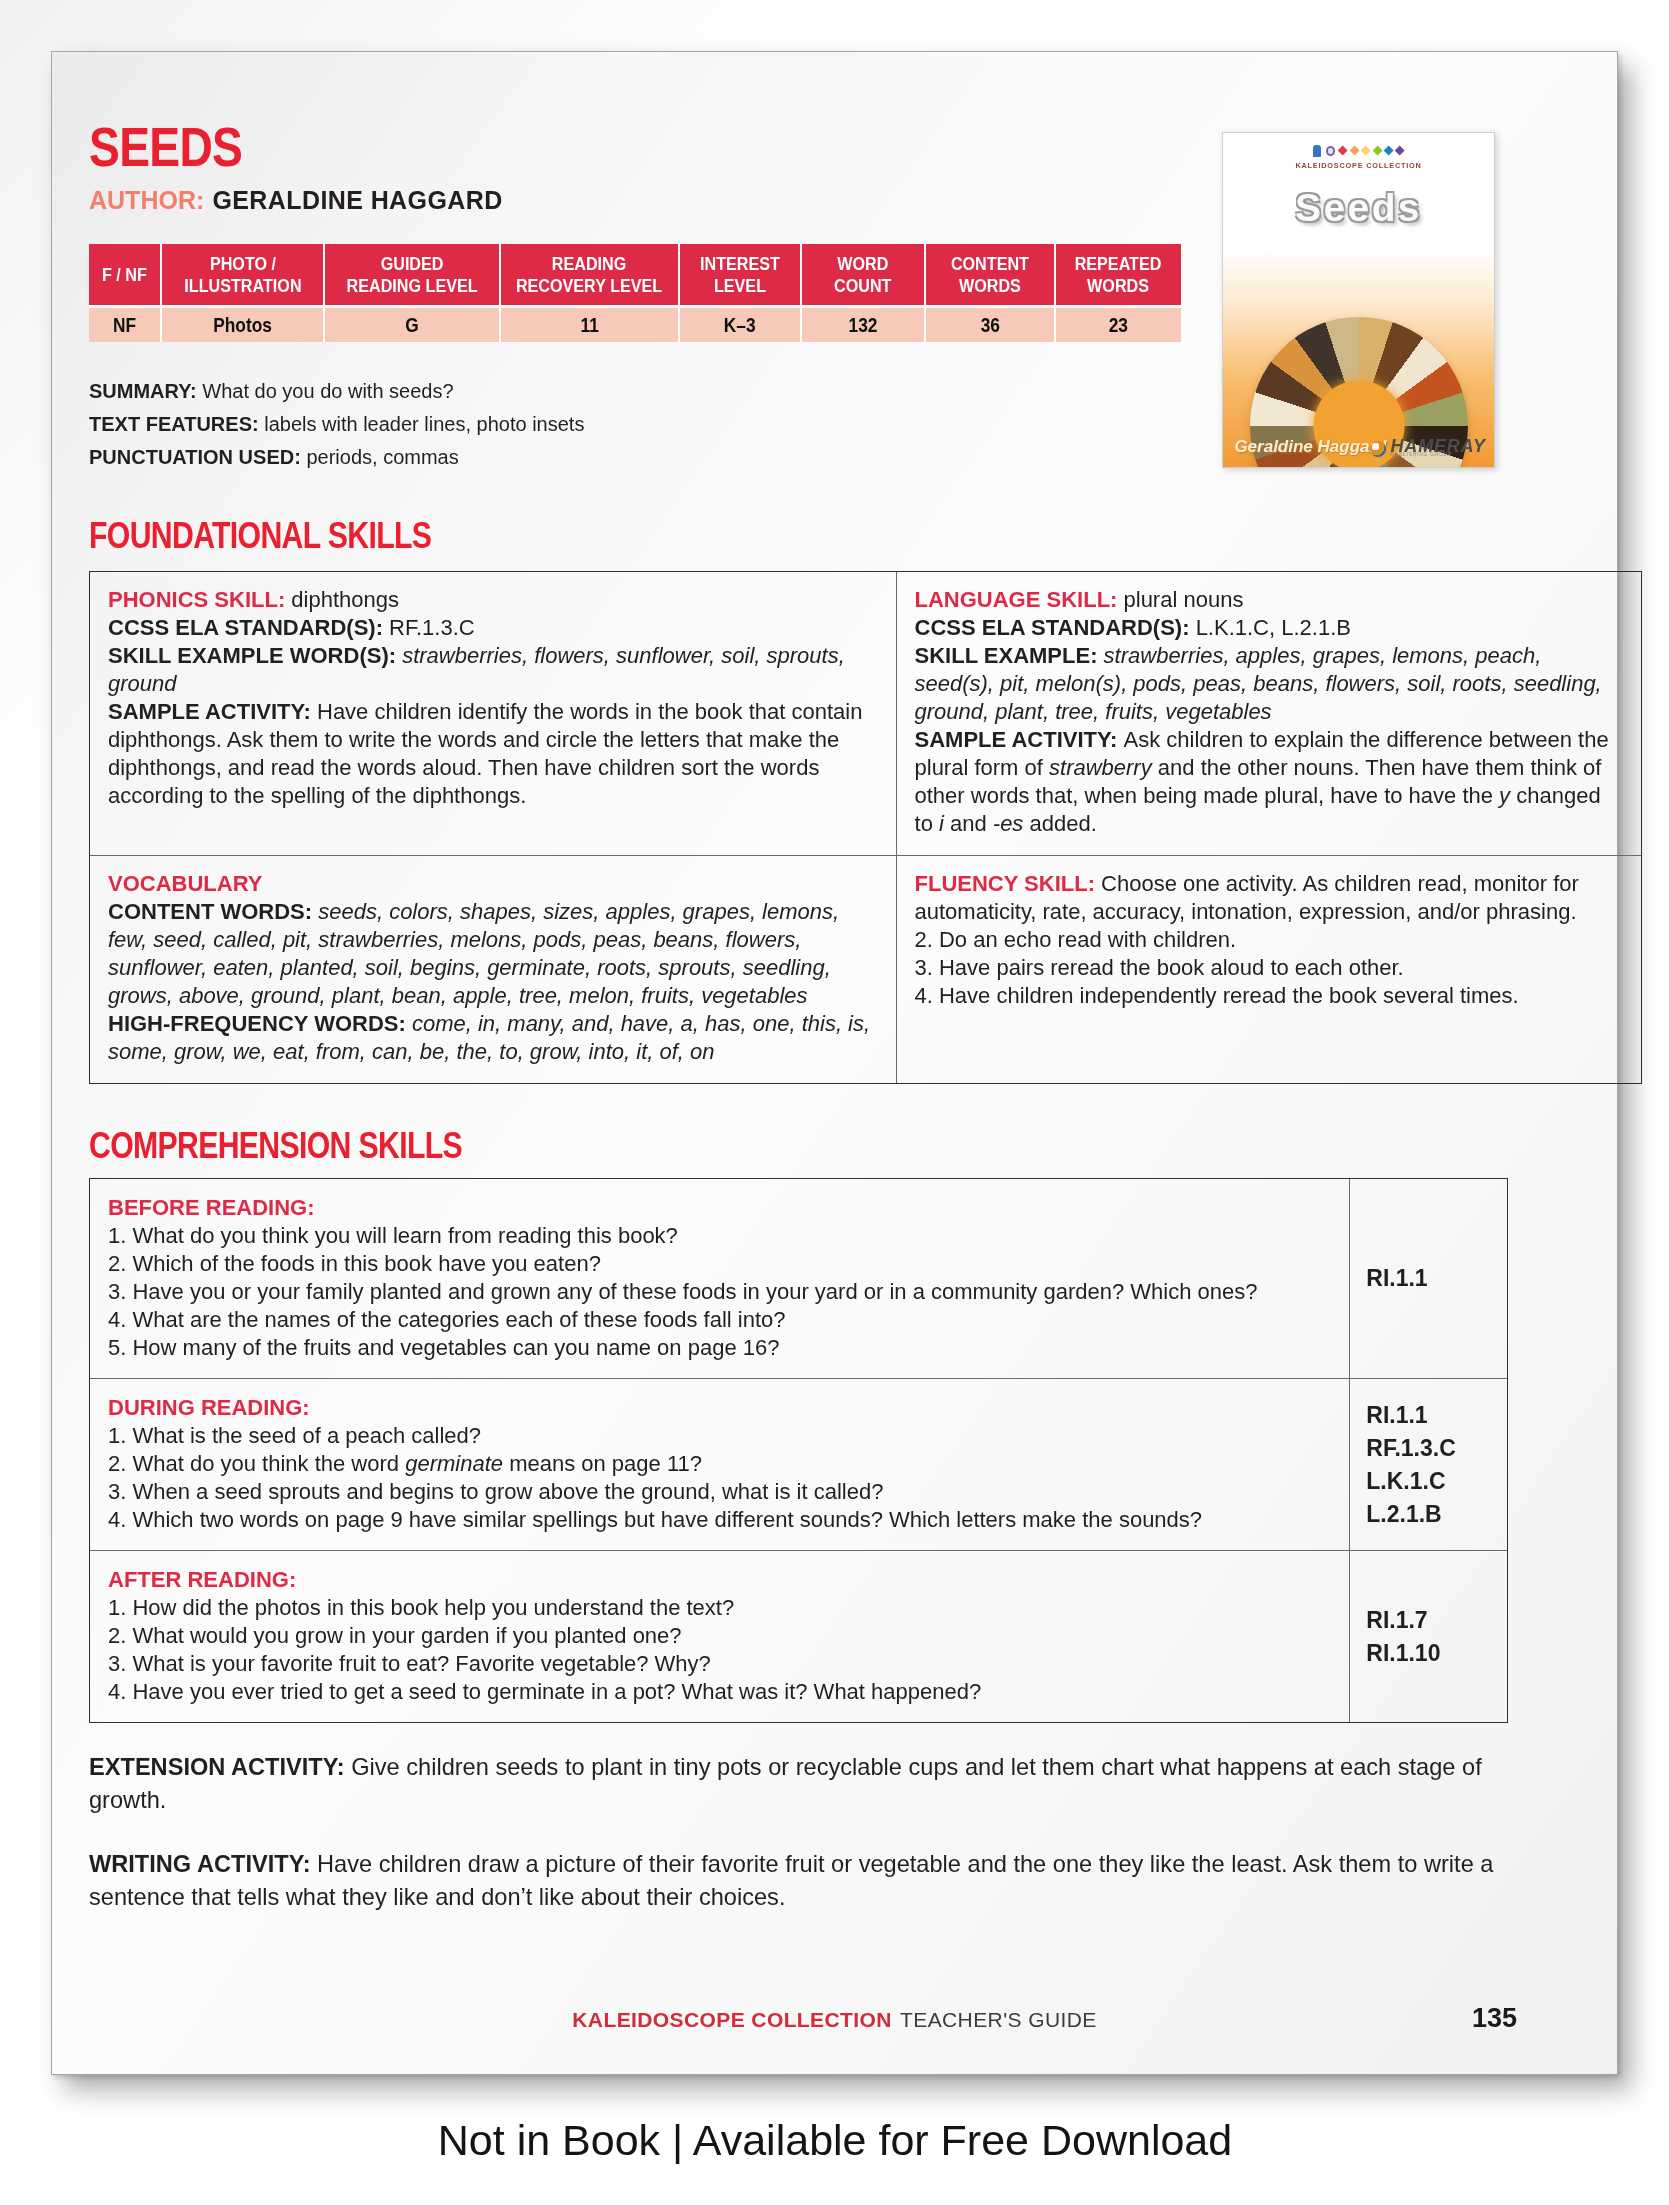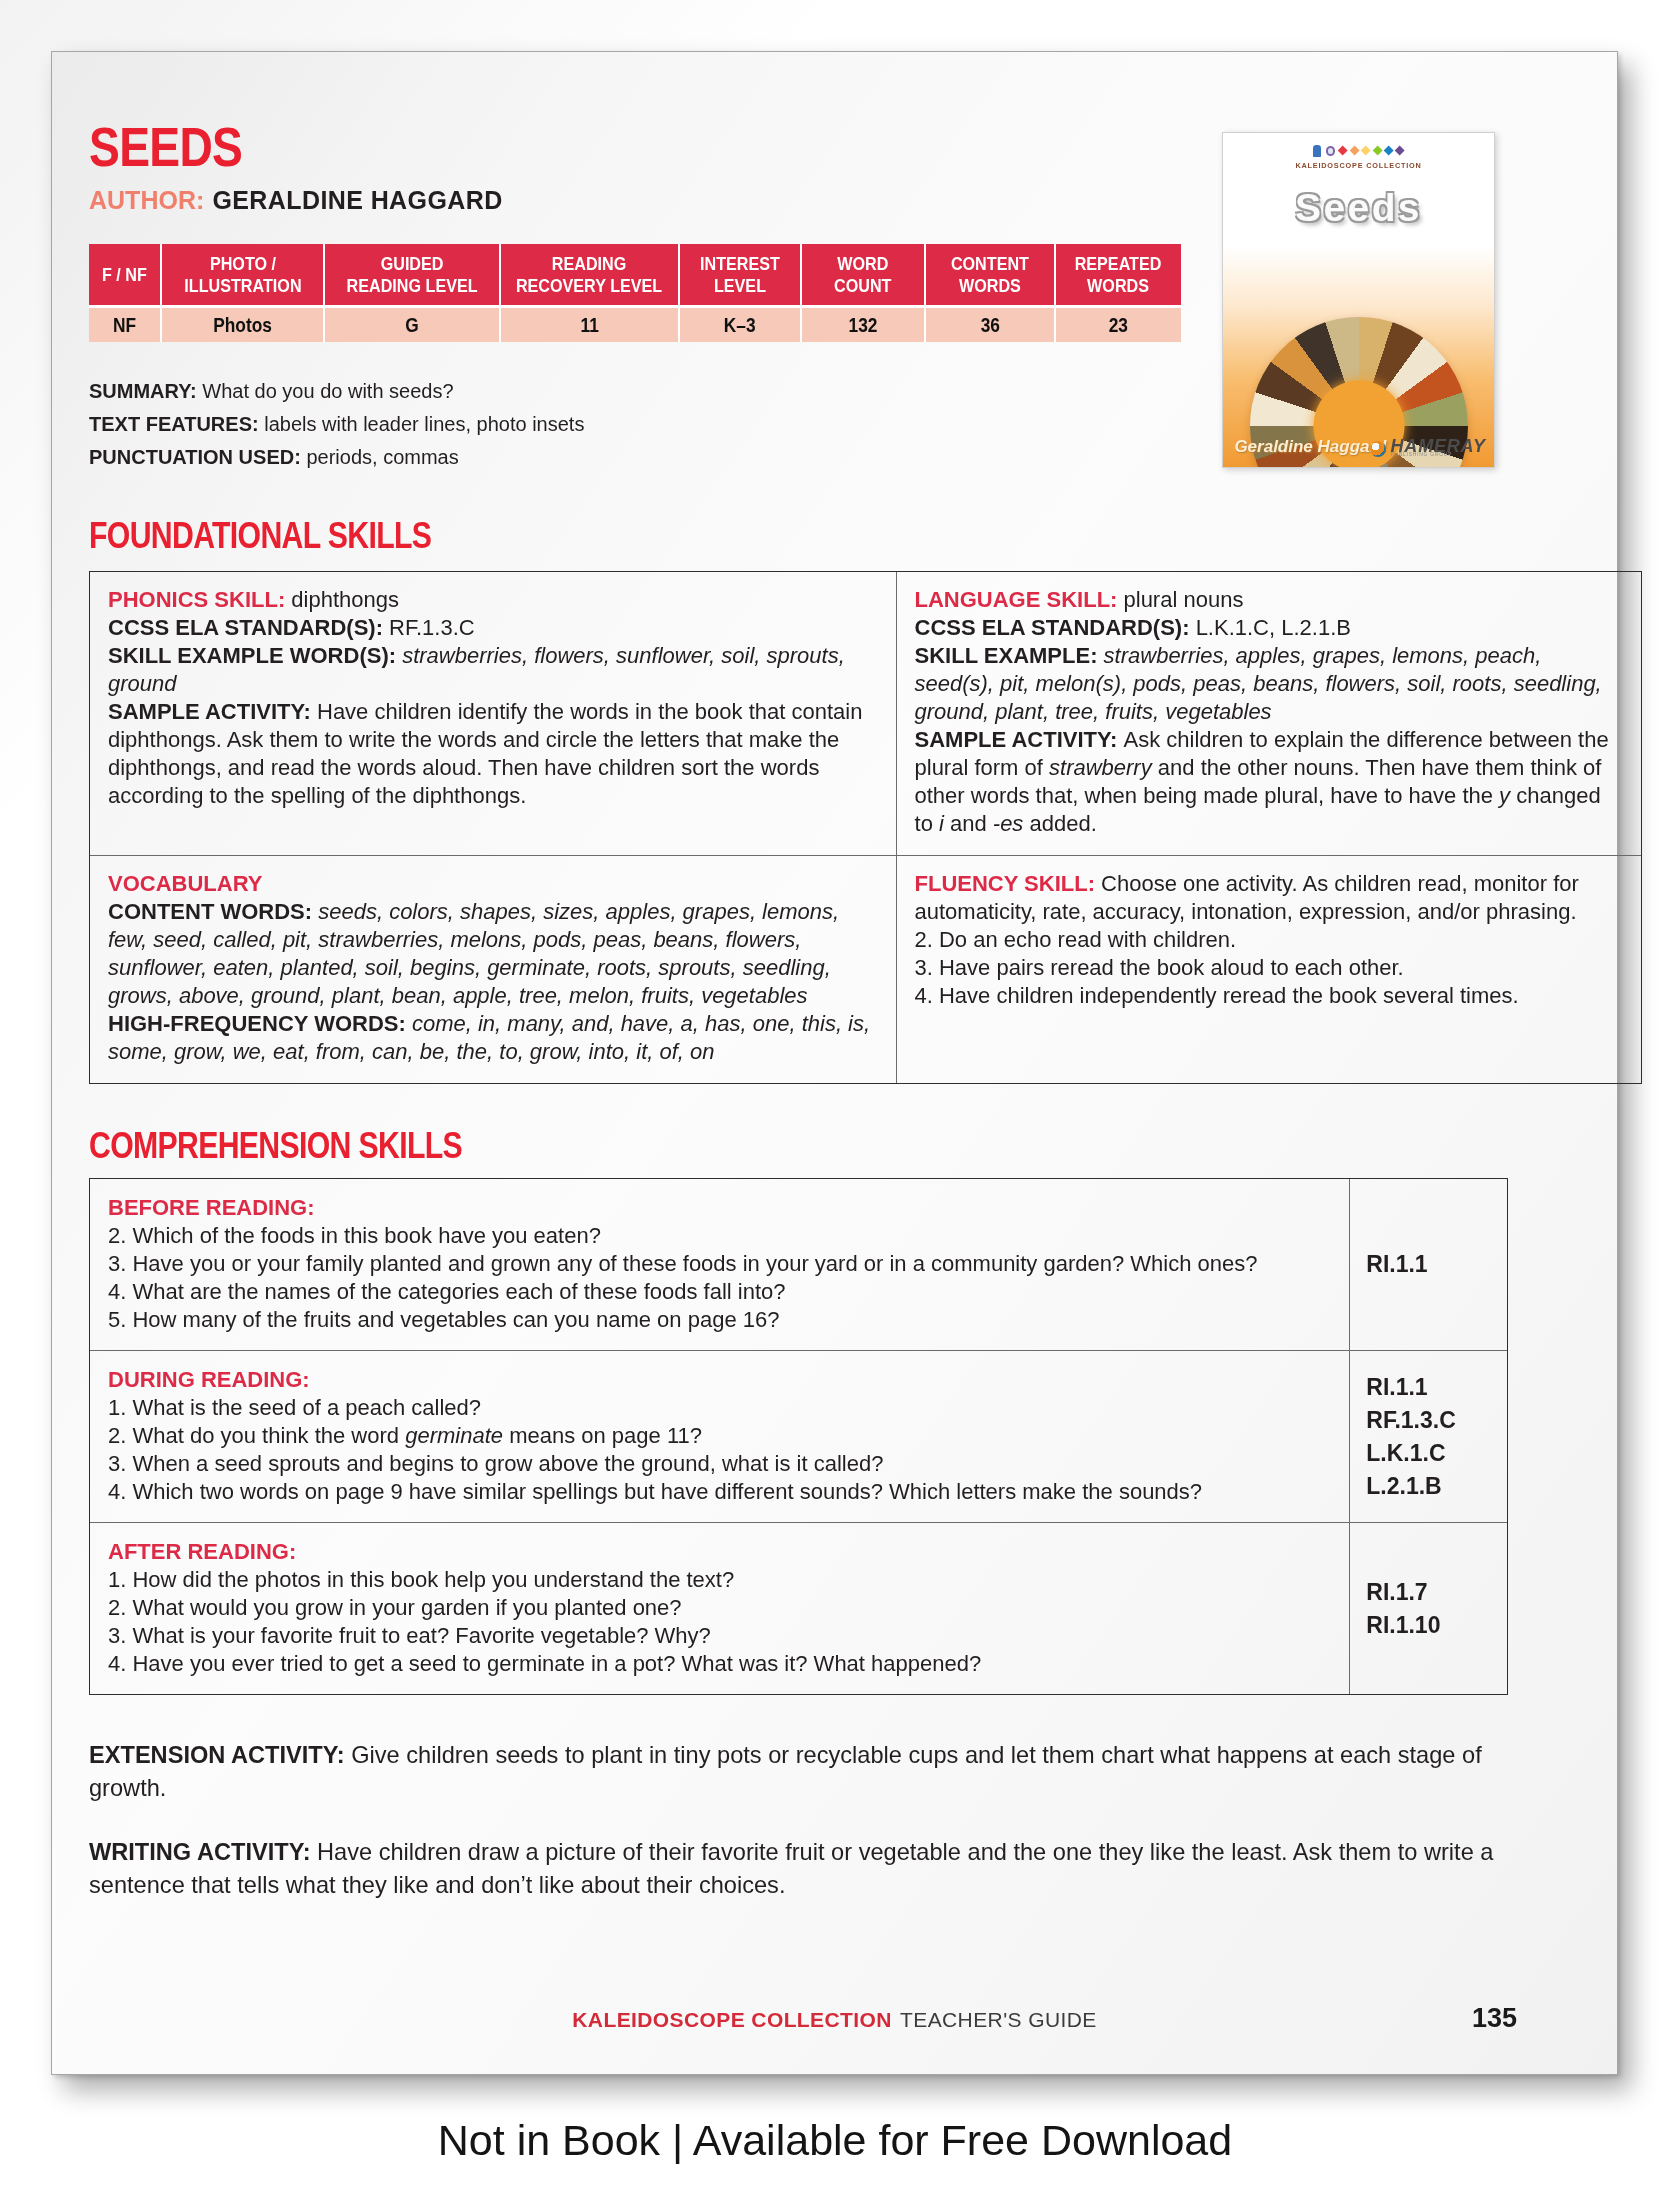--- a/index.html
+++ b/index.html
@@ -64,21 +64,21 @@
   .found .cell.c2{border-bottom:0.8px solid var(--line-gray);}
   .found .cell.c3{border-right:0.8px solid var(--line-gray);}
 
   .comp{margin-top:14.7px;width:1419px;border:1.6px solid var(--line-dark);}
   .comp .row{display:grid;grid-template-columns:1fr 158px;}
   .comp .row + .row{border-top:1.6px solid var(--line-gray);}
   .comp .qcell{padding:14.7px 19.6px 16.3px 18px;font-size:22px;line-height:28px;}
   .comp .std{border-left:0.8px solid var(--line-gray);display:flex;flex-direction:column;justify-content:center;padding:8.2px 8.2px 8.2px 16.3px;font-size:23px;line-height:33px;}
   .comp .std .blk{font-weight:700;}
 
-  .activity{margin-top:44px;width:1419px;font-size:23.6px;line-height:33px;}
+  .activity{margin-top:28px;width:1419px;font-size:23.6px;line-height:33px;}
   .activity + .activity{margin-top:31px;}
 
   
   .pfooter{position:absolute;left:0;right:0;bottom:33px;height:33px;}
   .pfooter .center{position:absolute;left:0;right:0;text-align:center;font-size:21px;}
   .pfooter .series{color:#d42b3a;font-weight:800;letter-spacing:0.4px;}
   .pfooter .guide{color:#3c3c3c;font-weight:400;margin-left:8.2px;letter-spacing:0.4px;}
   .pfooter .pagenum{position:absolute;right:100px;top:-4.9px;font-size:27px;font-weight:800;color:#1a1a1a;}
 
   
@@ -204,20 +204,21 @@
             <div class="blk li"><span>4. Have children independently reread the book several times.</span></div>
           </div>
       </div>
 
       <h2 class="sect"><span class="cond">COMPREHENSION SKILLS</span></h2>
 
       <div class="comp">
         <div class="row">
           <div class="qcell">
               <div class="blk p"><span class="r">BEFORE READING:</span></div>
+              <div class="blk li"><span>1. What do you think you will learn from reading this book?</span></div>
               <div class="blk li"><span>2. Which of the foods in this book have you eaten?</span></div>
               <div class="blk li"><span>3. Have you or your family planted and grown any of these foods in your yard or in a community garden? Which ones?</span></div>
               <div class="blk li"><span>4. What are the names of the categories each of these foods fall into?</span></div>
               <div class="blk li"><span>5. How many of the fruits and vegetables can you name on page 16?</span></div>
             </div>
           <div class="std">
               <div class="blk p"><span class="b">RI.1.1</span></div>
             </div>
         </div>
         <div class="row">

